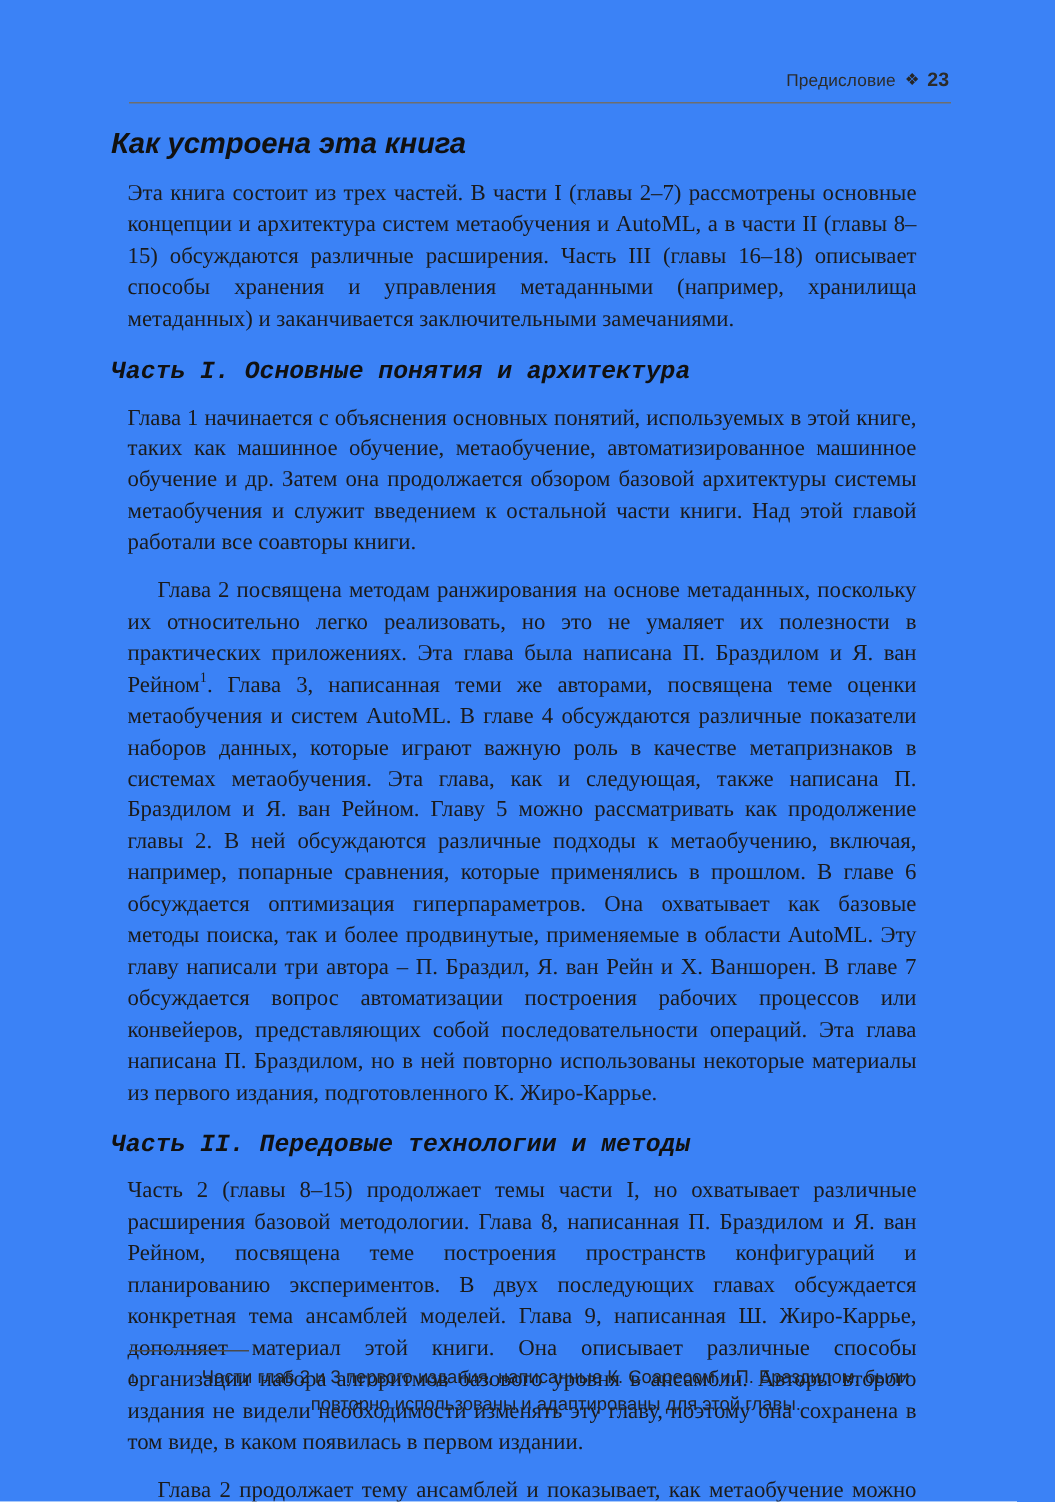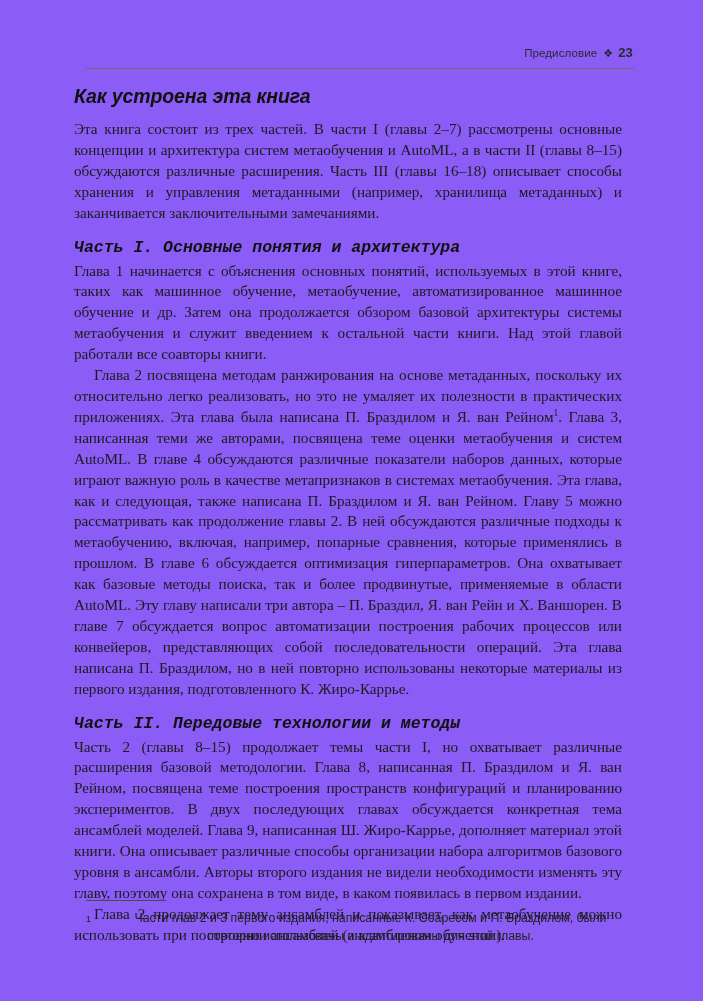--- a/index.html
+++ b/index.html
@@ -15,21 +15,21 @@
     font-family: "Liberation Serif", serif;
     color: #1a1a1a;
   }
 
   .page {
     position: absolute;
     left: 0;
     top: 0;
     width: 703px;
     height: 1001px;
-    background: #8b5cf6;
+    background: #3b82f6;
   }
 
   
   .runhead {
     position: absolute;
     left: 86px;
     top: 45px;
     width: 547px;
     text-align: right;
     font-family: "Liberation Sans", sans-serif;
@@ -85,21 +85,21 @@
     font-style: italic;
     font-weight: bold;
     font-size: 16.5px;
     line-height: 20px;
     margin: 14px 0 3px 0;
     padding: 0;
     color: #111111;
   }
 
   p.body {
-    margin: 0;
+    margin: 11px;
     padding: 0;
     font-size: 15.2px;
     line-height: 20.9px;
     text-align: justify;
     text-justify: inter-word;
     hyphens: manual;
     color: #1b1b1b;
     font-family: Liberation Serif, serif;
   }
   p.body.indent { text-indent: 20px; }

